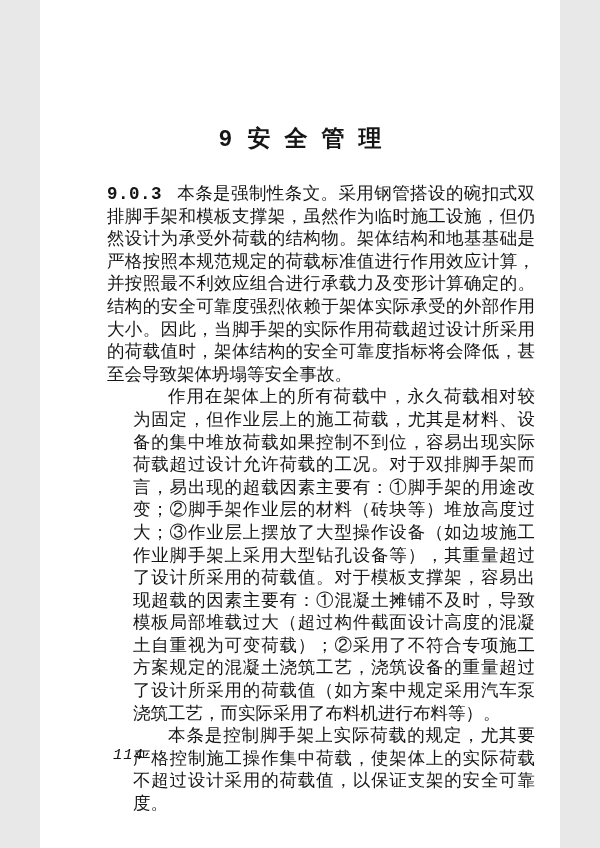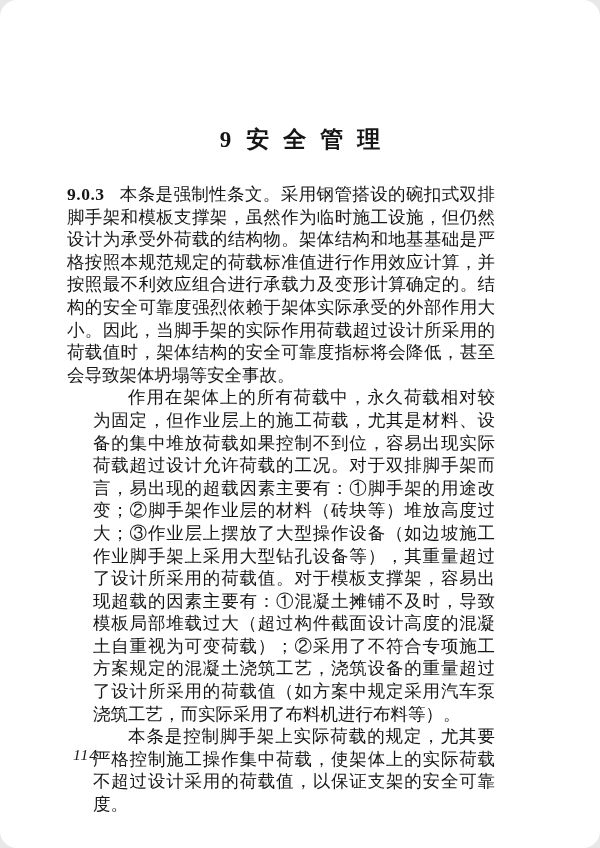--- a/index.html
+++ b/index.html
@@ -2,29 +2,28 @@
 <html><head>
 <meta charset="utf-8">
 <style>
   html, body {
     margin: 0;
     padding: 0;
     background: #e8e8e8;
   }
   .page {
     position: relative;
-    width: 600px;
+    width: 520px;
     height: 848px;
     margin: 0 auto;
     background: #ffffff;
     color: #161616;
-    font-family: Liberation Serif, serif;
+    font-family: Liberation Mono, monospace;
     overflow: hidden;
     box-sizing: border-box;
-    border-radius: 17px;
   }
   .doc-title {
     margin: 0;
     padding-top: 124px;
     text-align: center;
     font-size: 23px;
     font-weight: bold;
     line-height: 32px;
     white-space: nowrap;
   }

